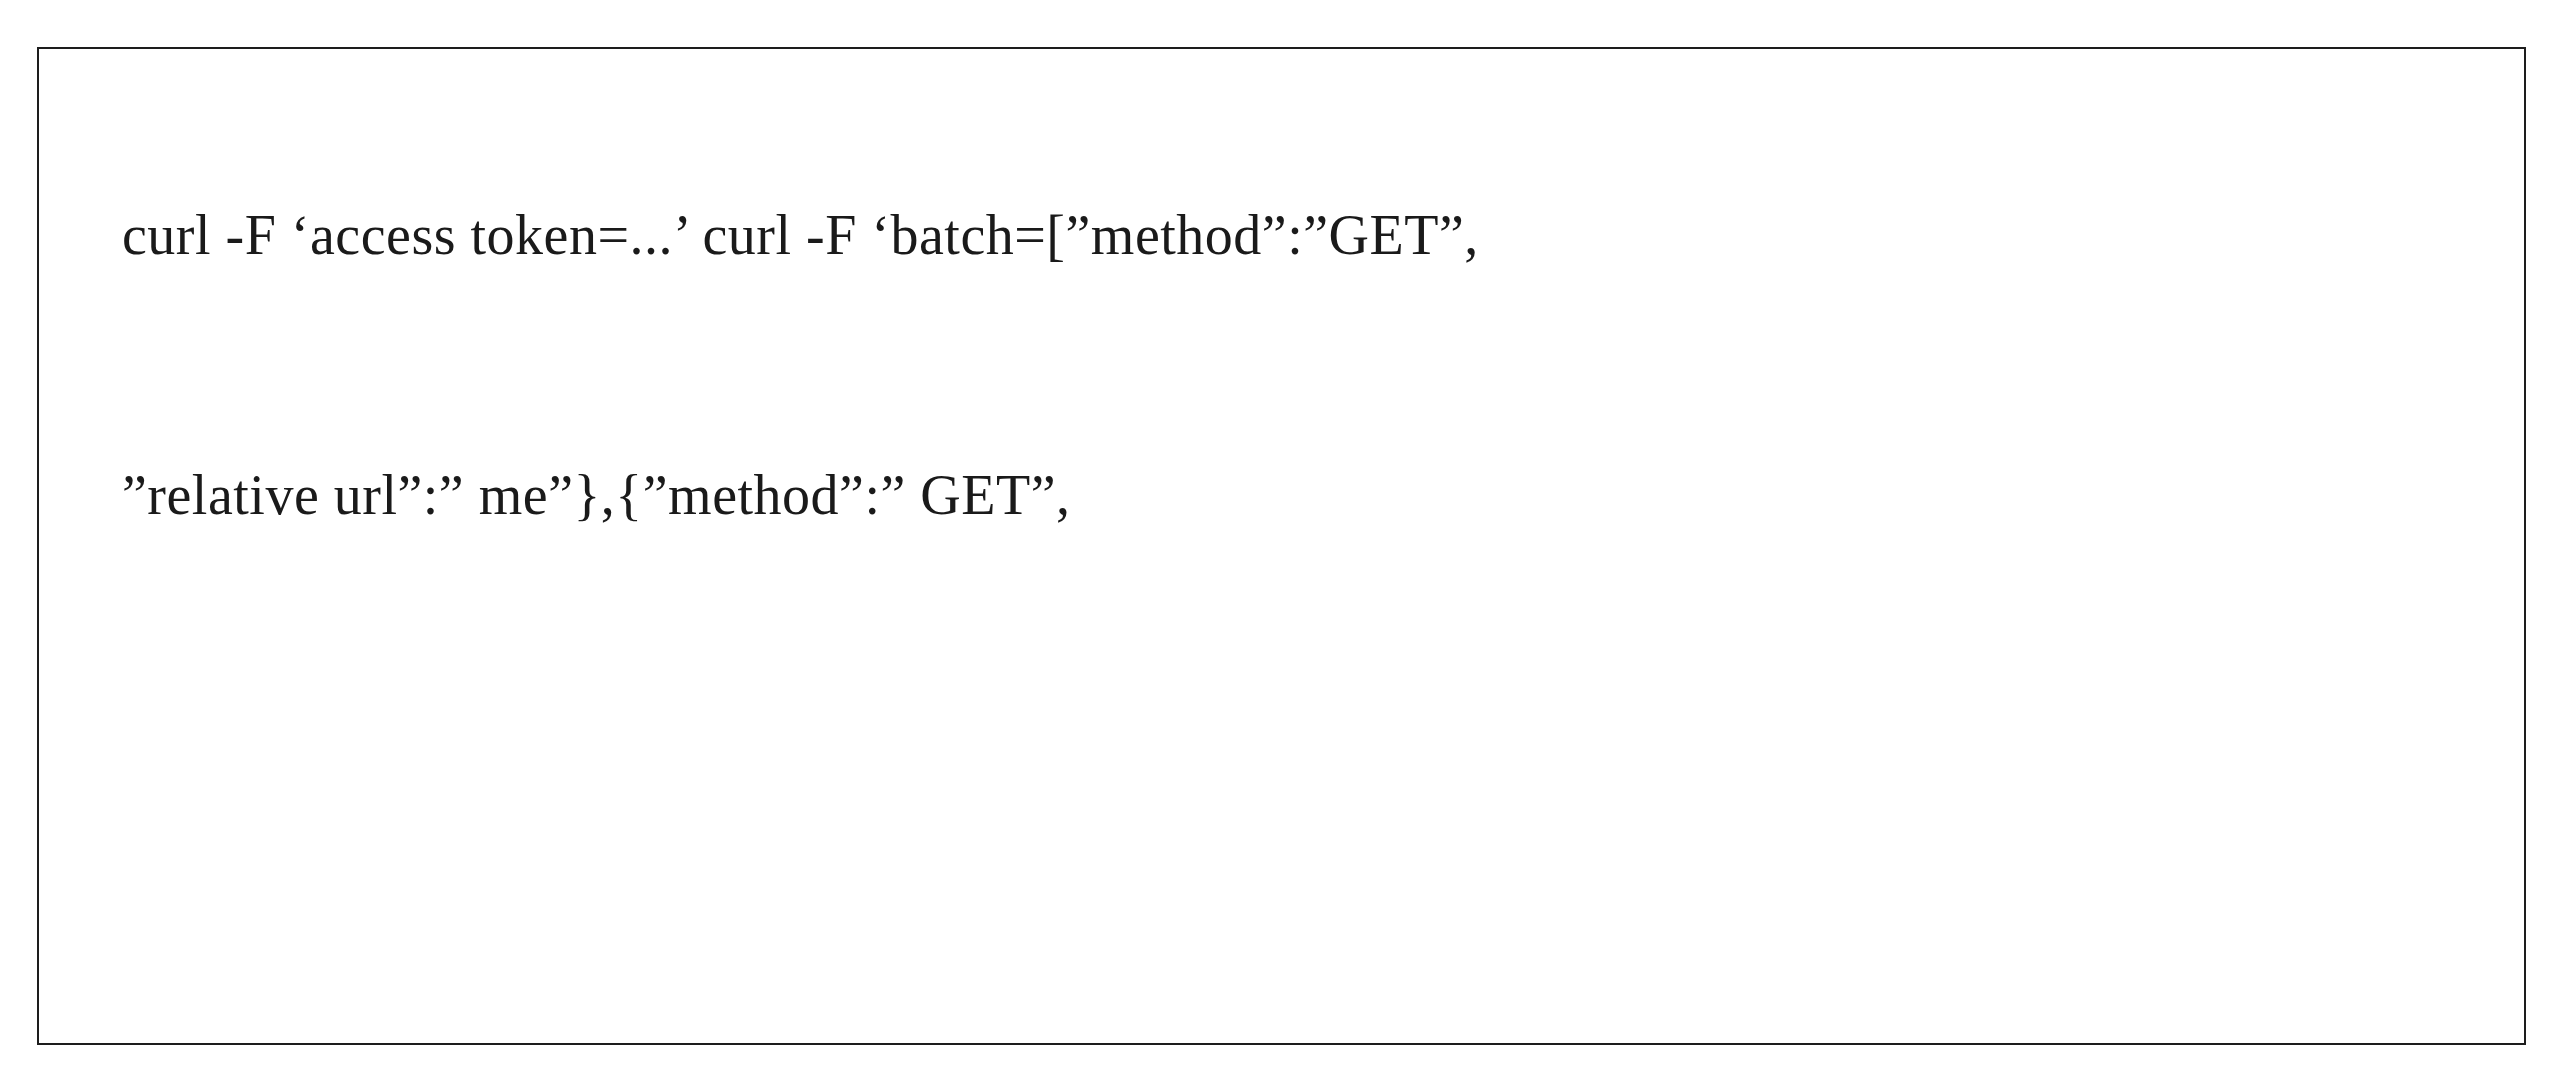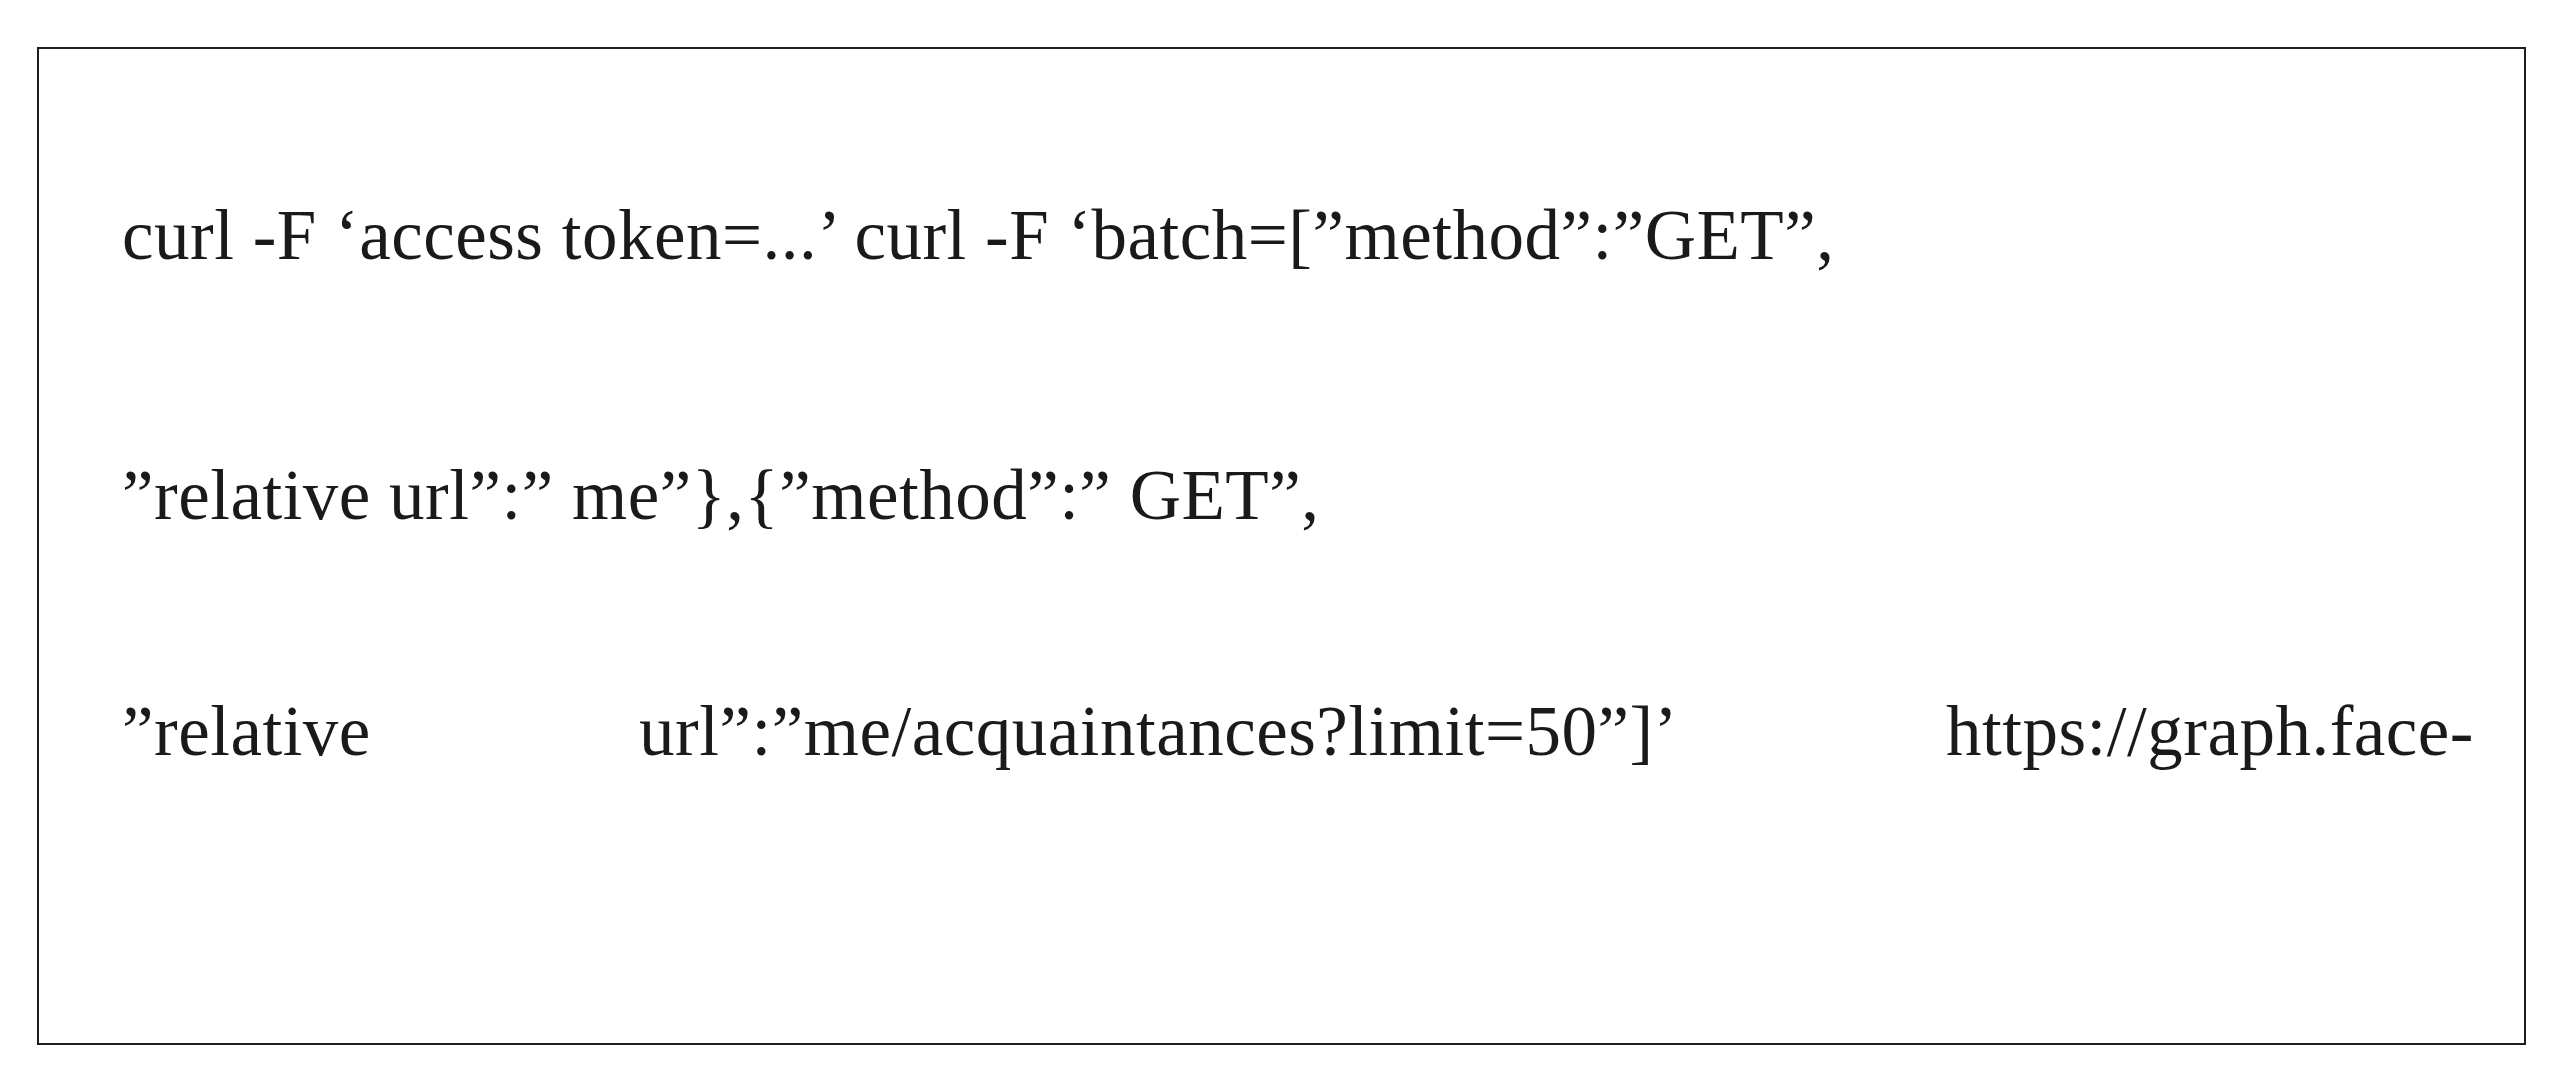--- a/index.html
+++ b/index.html
@@ -23,21 +23,21 @@
     height: 998px;
     border: 2.8px solid #1d1d1d;
     box-sizing: border-box;
     background: #ffffff;
   }
   .content {
     box-sizing: border-box;
     width: 100%;
     height: 100%;
     padding: 120px 50px 0 83px;
-    font-size: 71px;
+    font-size: 56px;
     line-height: 133px;
     letter-spacing: 0.5px;
   }
   .code-line {
     margin: 0;
     white-space: pre;
   }
   .para-gap-1 { margin-bottom: 127px; }
   .para-gap-2 { margin-bottom: 103px; }
   .justified {
@@ -49,18 +49,17 @@
 </head>
 <body>
 
 <div class="frame">
   <div class="content">
 
     <p class="code-line para-gap-1">curl -F ‘access token=...’ curl -F ‘batch=[”method”:”GET”,</p>
 
     <p class="code-line para-gap-2">”relative url”:” me”},{”method”:” GET”,</p>
 
-    <p class="code-line justified"><span>”relative</span><span>url”:”me/acquaintances?limit=50”]’</span><span>https://graph.face-</span></p>
 
 
   </div>
 </div>
 
 
 </body></html>

